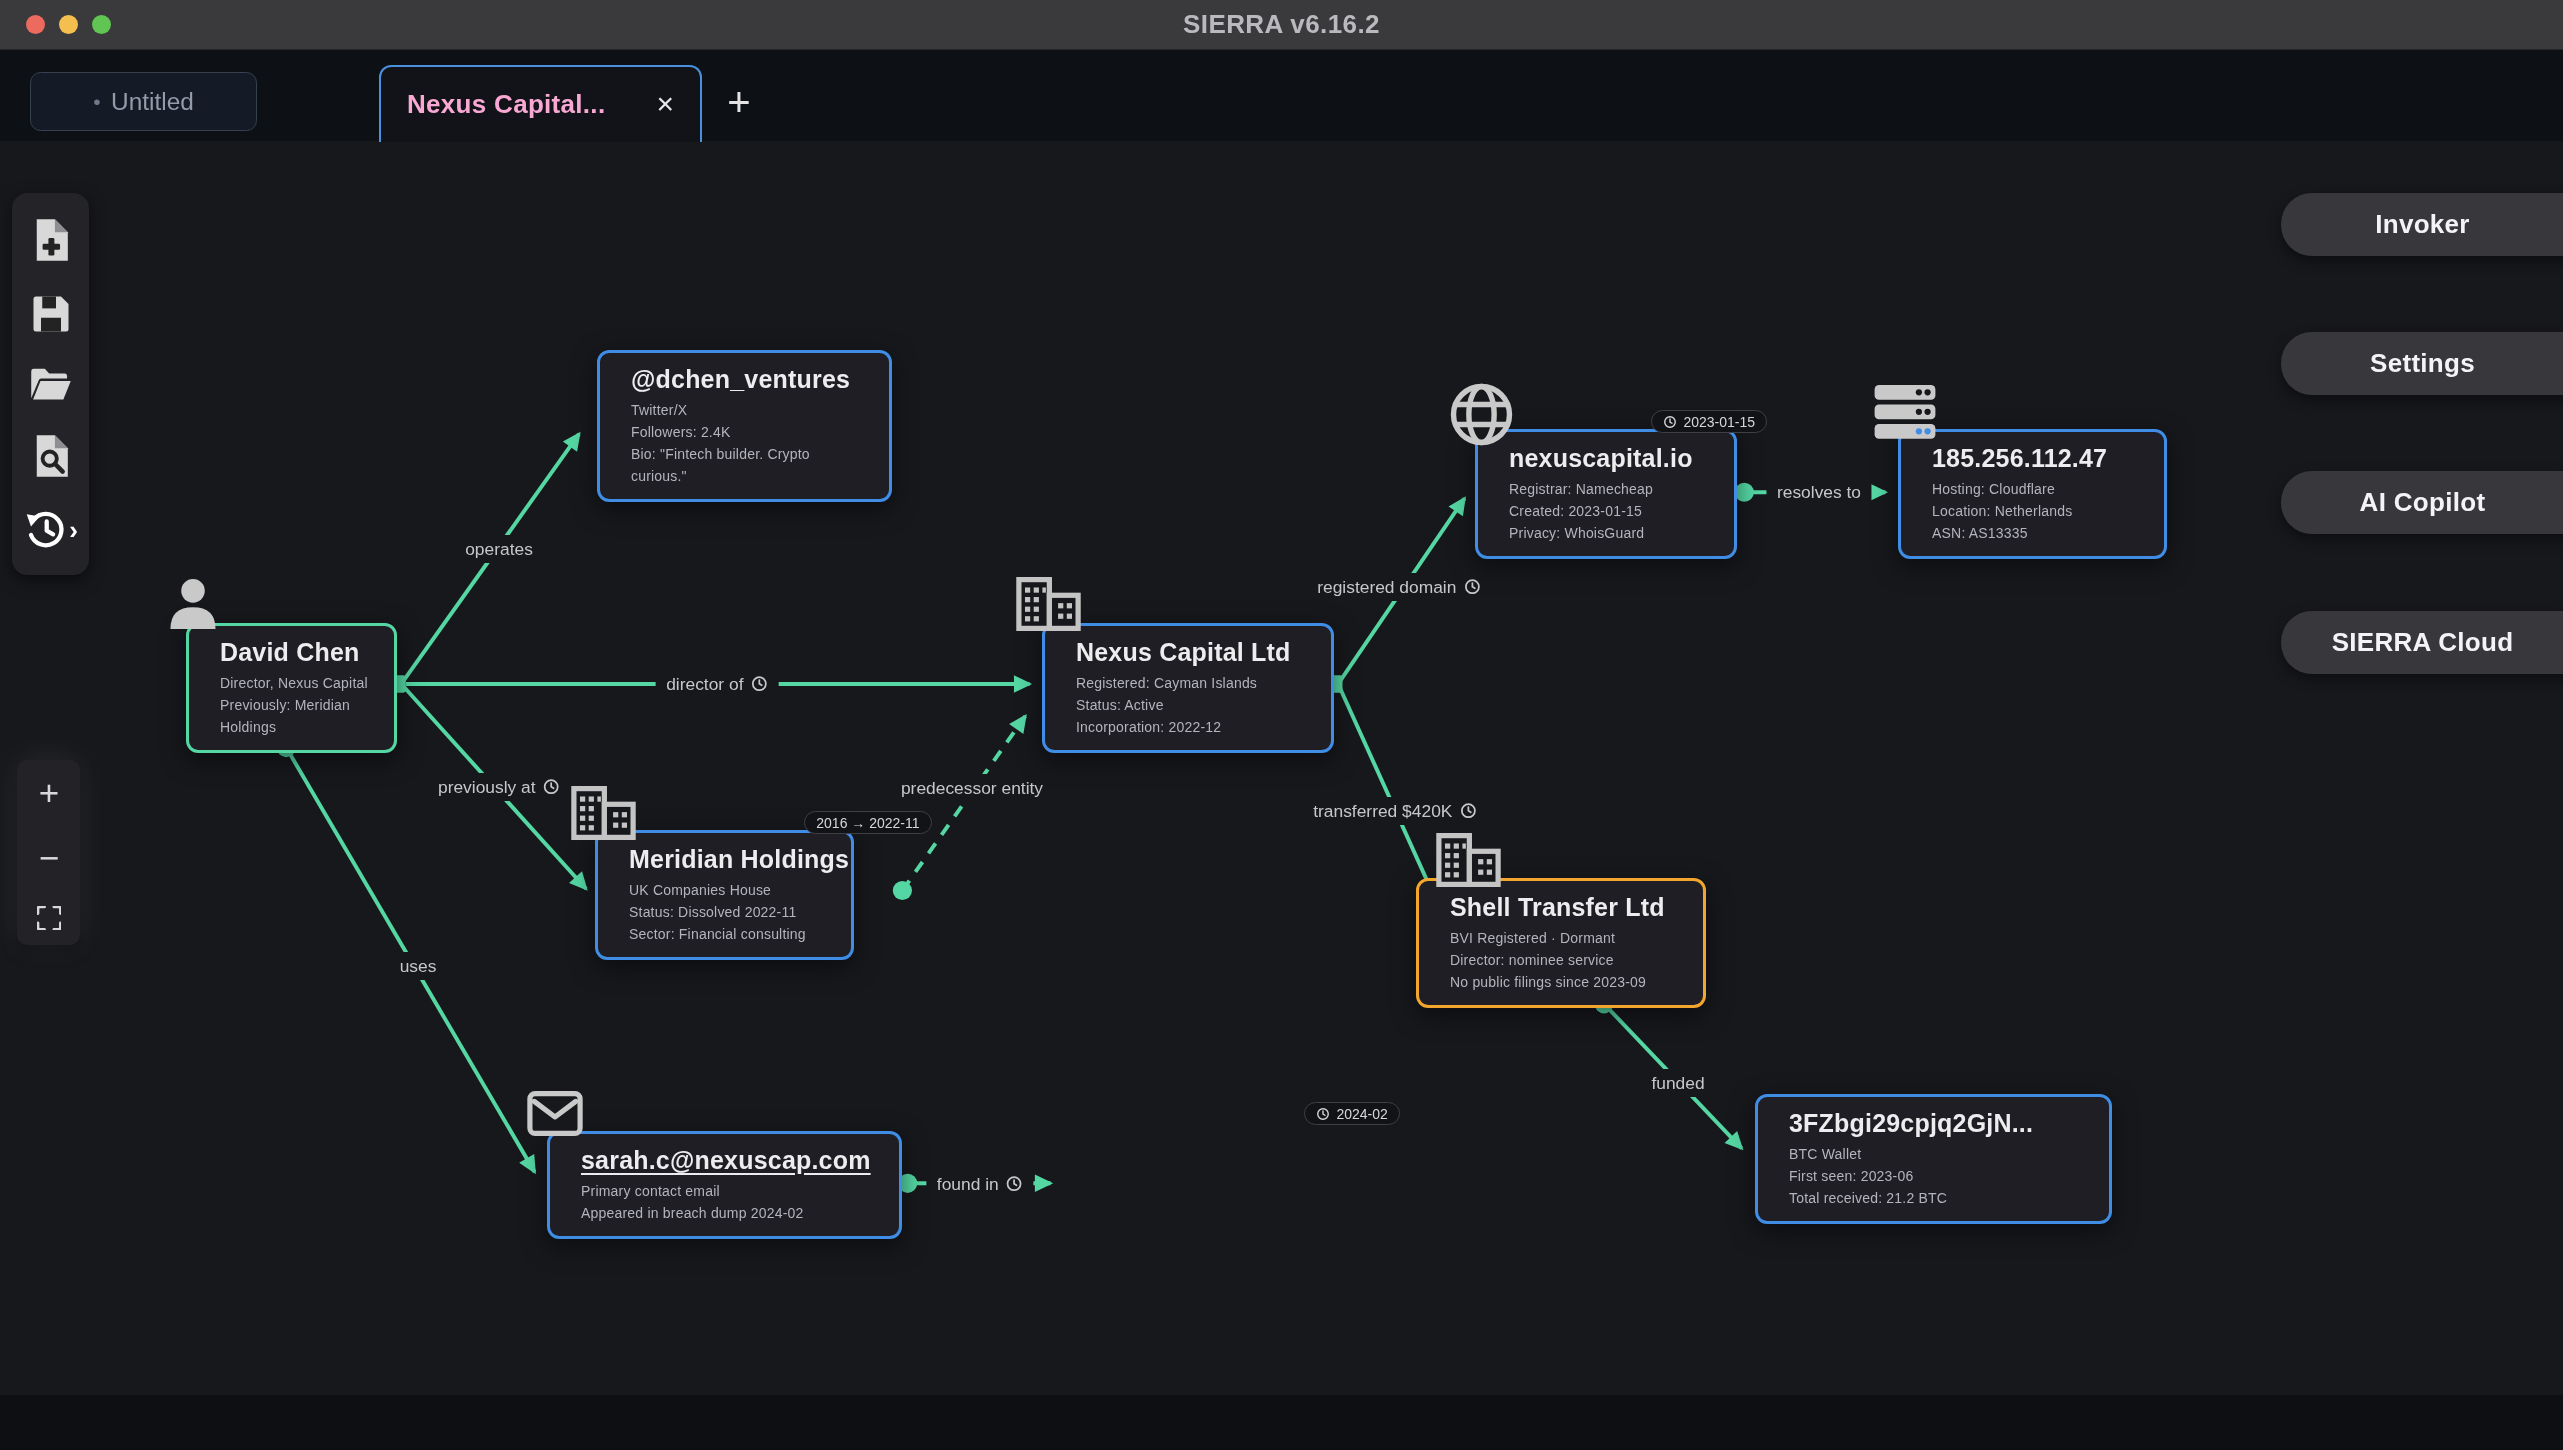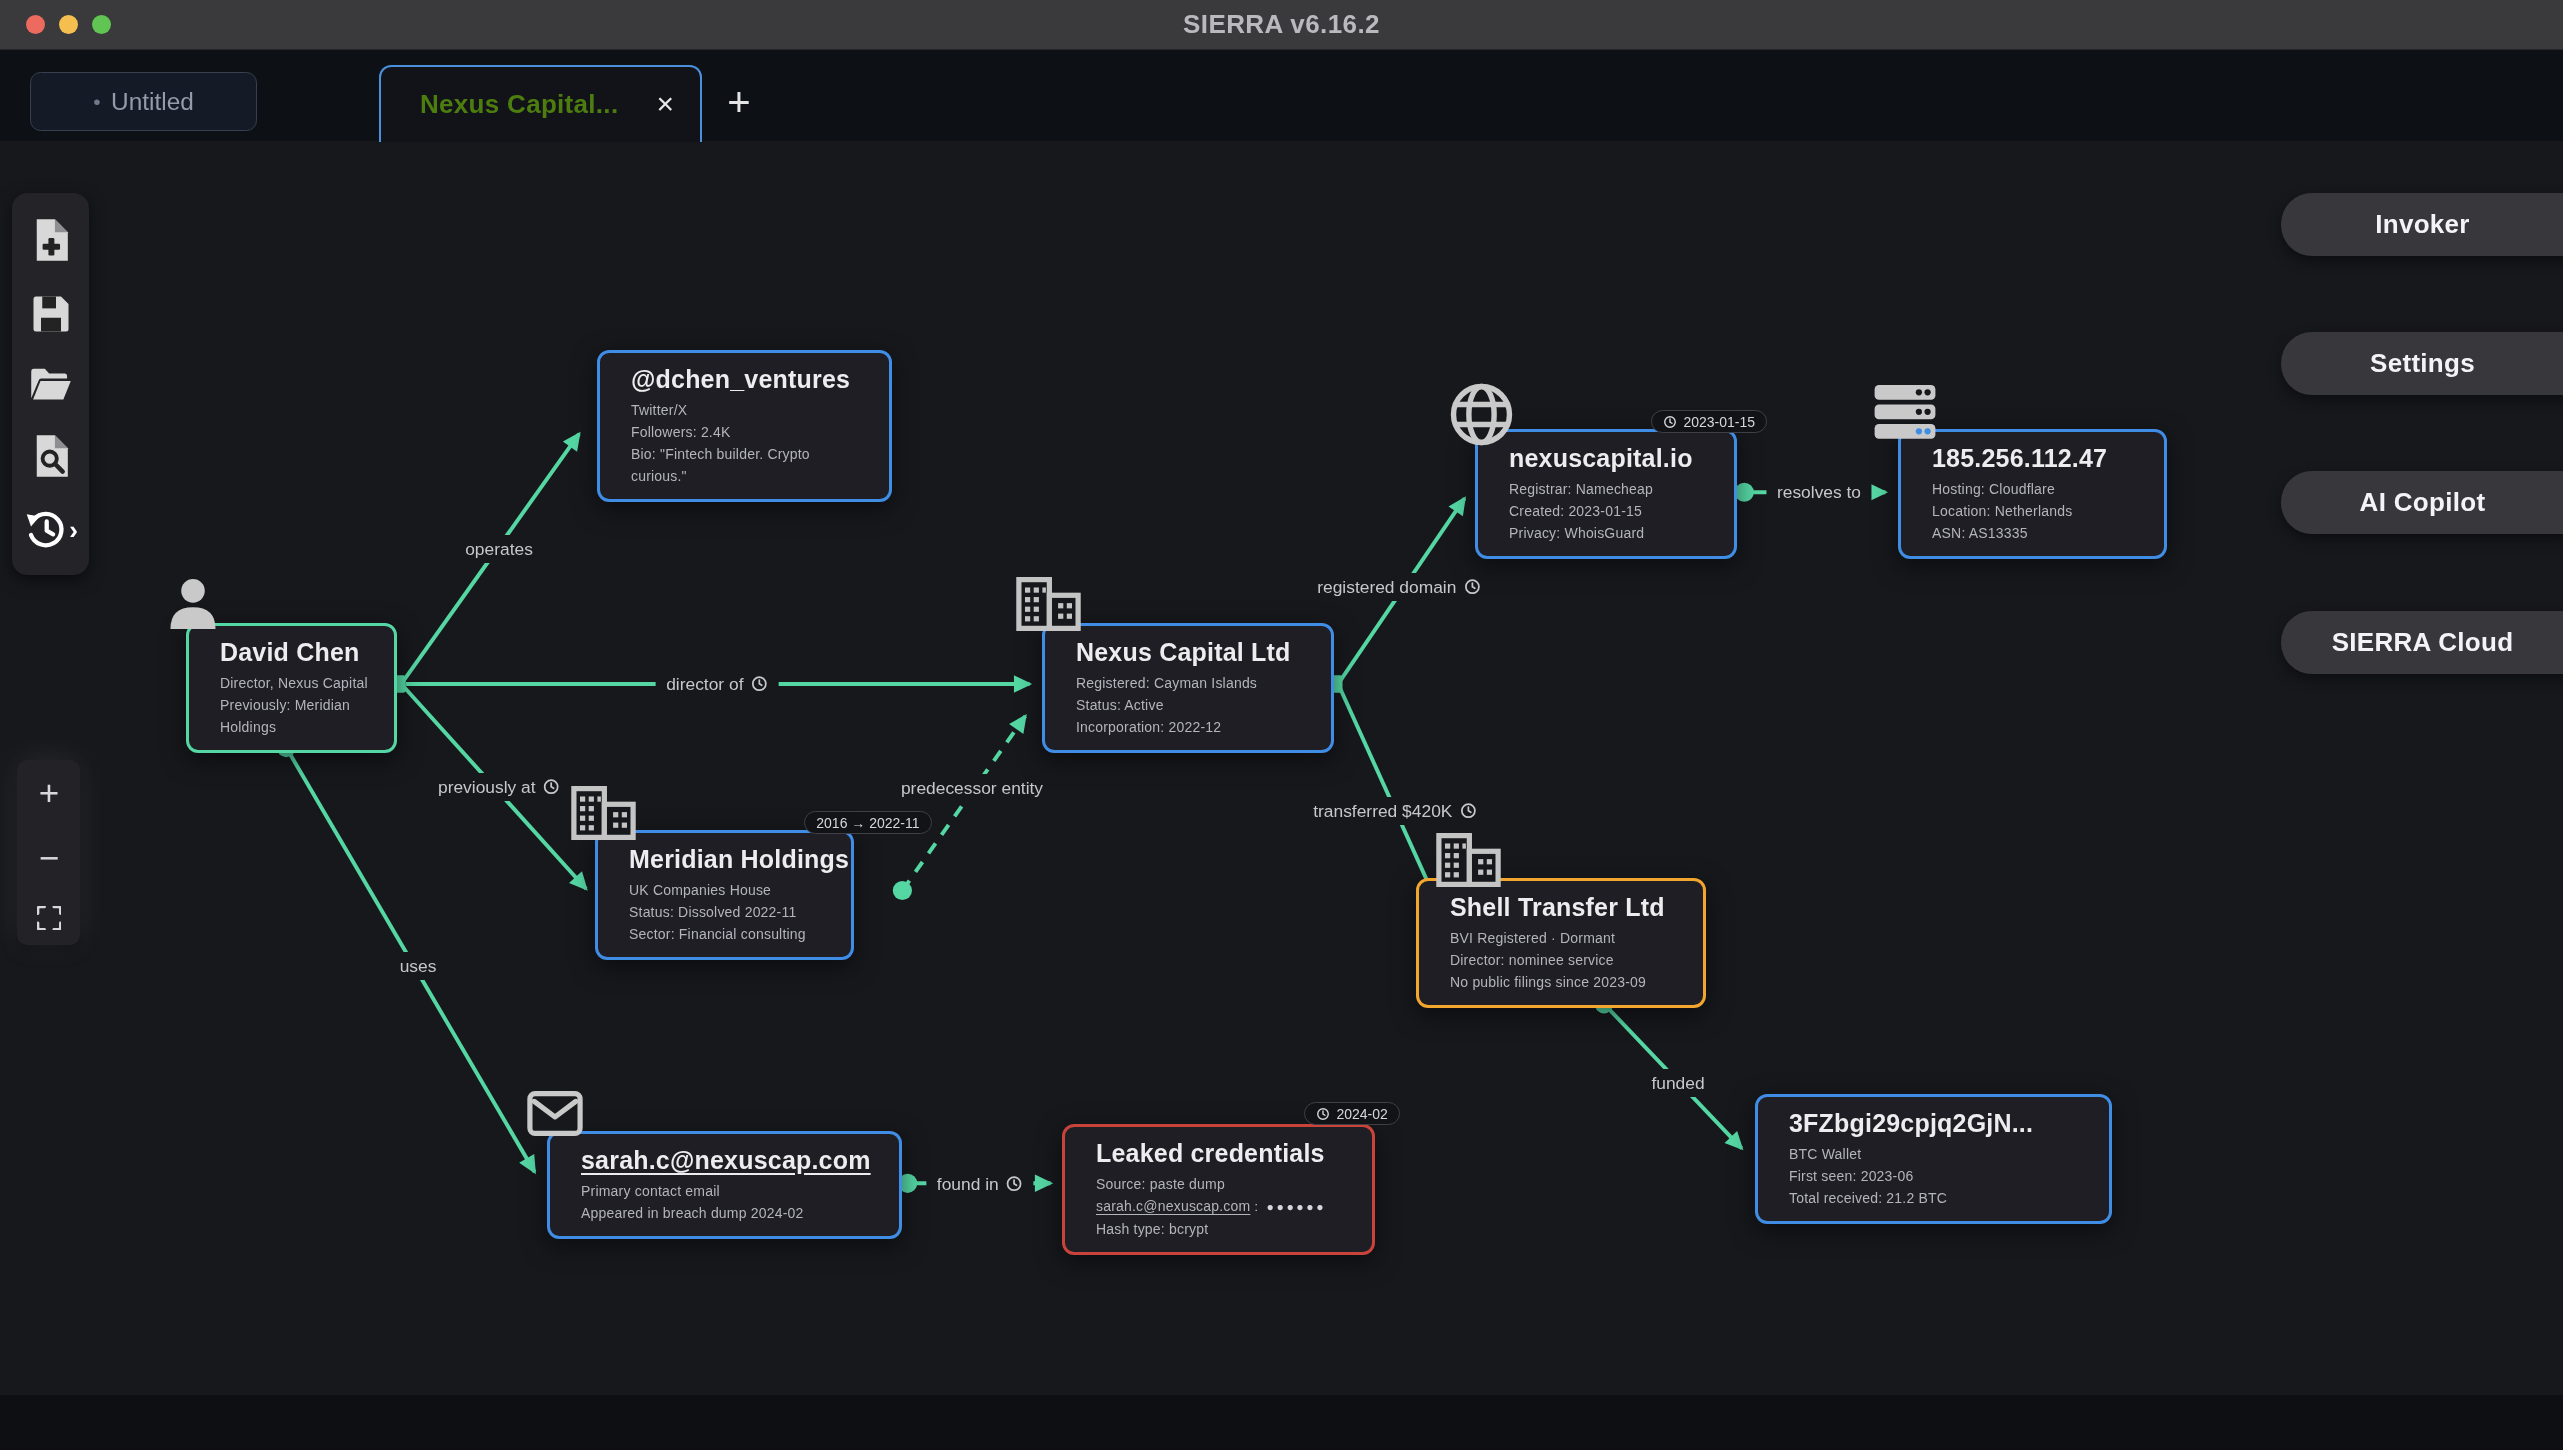--- a/index.html
+++ b/index.html
@@ -16,21 +16,21 @@
   .tl.green{left:92px;background:#61c554;}
 
   .tabbar{position:absolute;left:0;top:49px;width:2563px;height:92px;background:#0d1015;z-index:9;}
   .tab-untitled{position:absolute;left:30px;top:23px;width:227px;height:59px;border-radius:10.5px;
                 background:#151b26;border:1.7px solid #36404f;display:flex;align-items:center;justify-content:center;
                 gap:10.5px;color:#939caa;font-size:24.4px;box-sizing:border-box;cursor:pointer;}
   .tab-untitled .dot{font-size:21px;color:#707889;}
   .tab-active{position:absolute;left:379px;top:15.7px;width:323px;height:77px;border-radius:12.2px 12.2px 0 0;
               background:#111318;border:2.6px solid #4a90dd;border-bottom:none;display:flex;align-items:center;
               justify-content:space-between;box-sizing:border-box;padding:0 26px;cursor:pointer;}
-  .tab-active .tlabel{color:#4d7c0f;font-size:26px;font-weight:700;letter-spacing:0.3px;margin-left:13px;}
+  .tab-active .tlabel{color:#f9a8d4;font-size:26px;font-weight:700;letter-spacing:0.3px;}
   .tab-active .tclose{color:#e8e8ea;font-size:30px;font-weight:400;cursor:pointer;line-height:1;}
   .newtab{position:absolute;left:717px;top:31px;width:44px;height:44px;display:flex;align-items:center;
           justify-content:center;color:#e3e3e6;font-size:40px;font-weight:300;cursor:pointer;}
 
   
   .canvas{position:absolute;left:0;top:141px;width:2563px;height:1309px;background:#17181c;overflow:hidden;}
   .bottom-strip{position:absolute;left:0;top:1254px;width:2563px;height:56px;background:#0e0f13;z-index:0;}
   svg.edges{position:absolute;left:0;top:0;z-index:1;}
 
   
@@ -233,26 +233,20 @@
     <div class="nl">Director: nominee service</div>
     <div class="nl">No public filings since 2023-09</div>
   </div>
 
   <div class="node" style="left:547px;top:990px;width:355px">
     <div class="nt u">sarah.c@nexuscap.com</div>
     <div class="nl">Primary contact email</div>
     <div class="nl">Appeared in breach dump 2024-02</div>
   </div>
 
-  <div class="node b-red" style="left:1062px;top:983px;width:313px">
-    <div class="nt">Leaked credentials</div>
-    <div class="nl">Source: paste dump</div>
-    <div class="nl"><span class="u">sarah.c@nexuscap.com</span> <span class="dots">: ●●●●●●</span></div>
-    <div class="nl">Hash type: bcrypt</div>
-  </div>
 
   <div class="node" style="left:1755px;top:953px;width:357px">
     <div class="nt">3FZbgi29cpjq2GjN...</div>
     <div class="nl">BTC Wallet</div>
     <div class="nl">First seen: 2023-06</div>
     <div class="nl">Total received: 21.2 BTC</div>
   </div>
 
   <div class="badge" style="left:1651px;top:269px">
     <svg viewBox="0 0 20 20">

